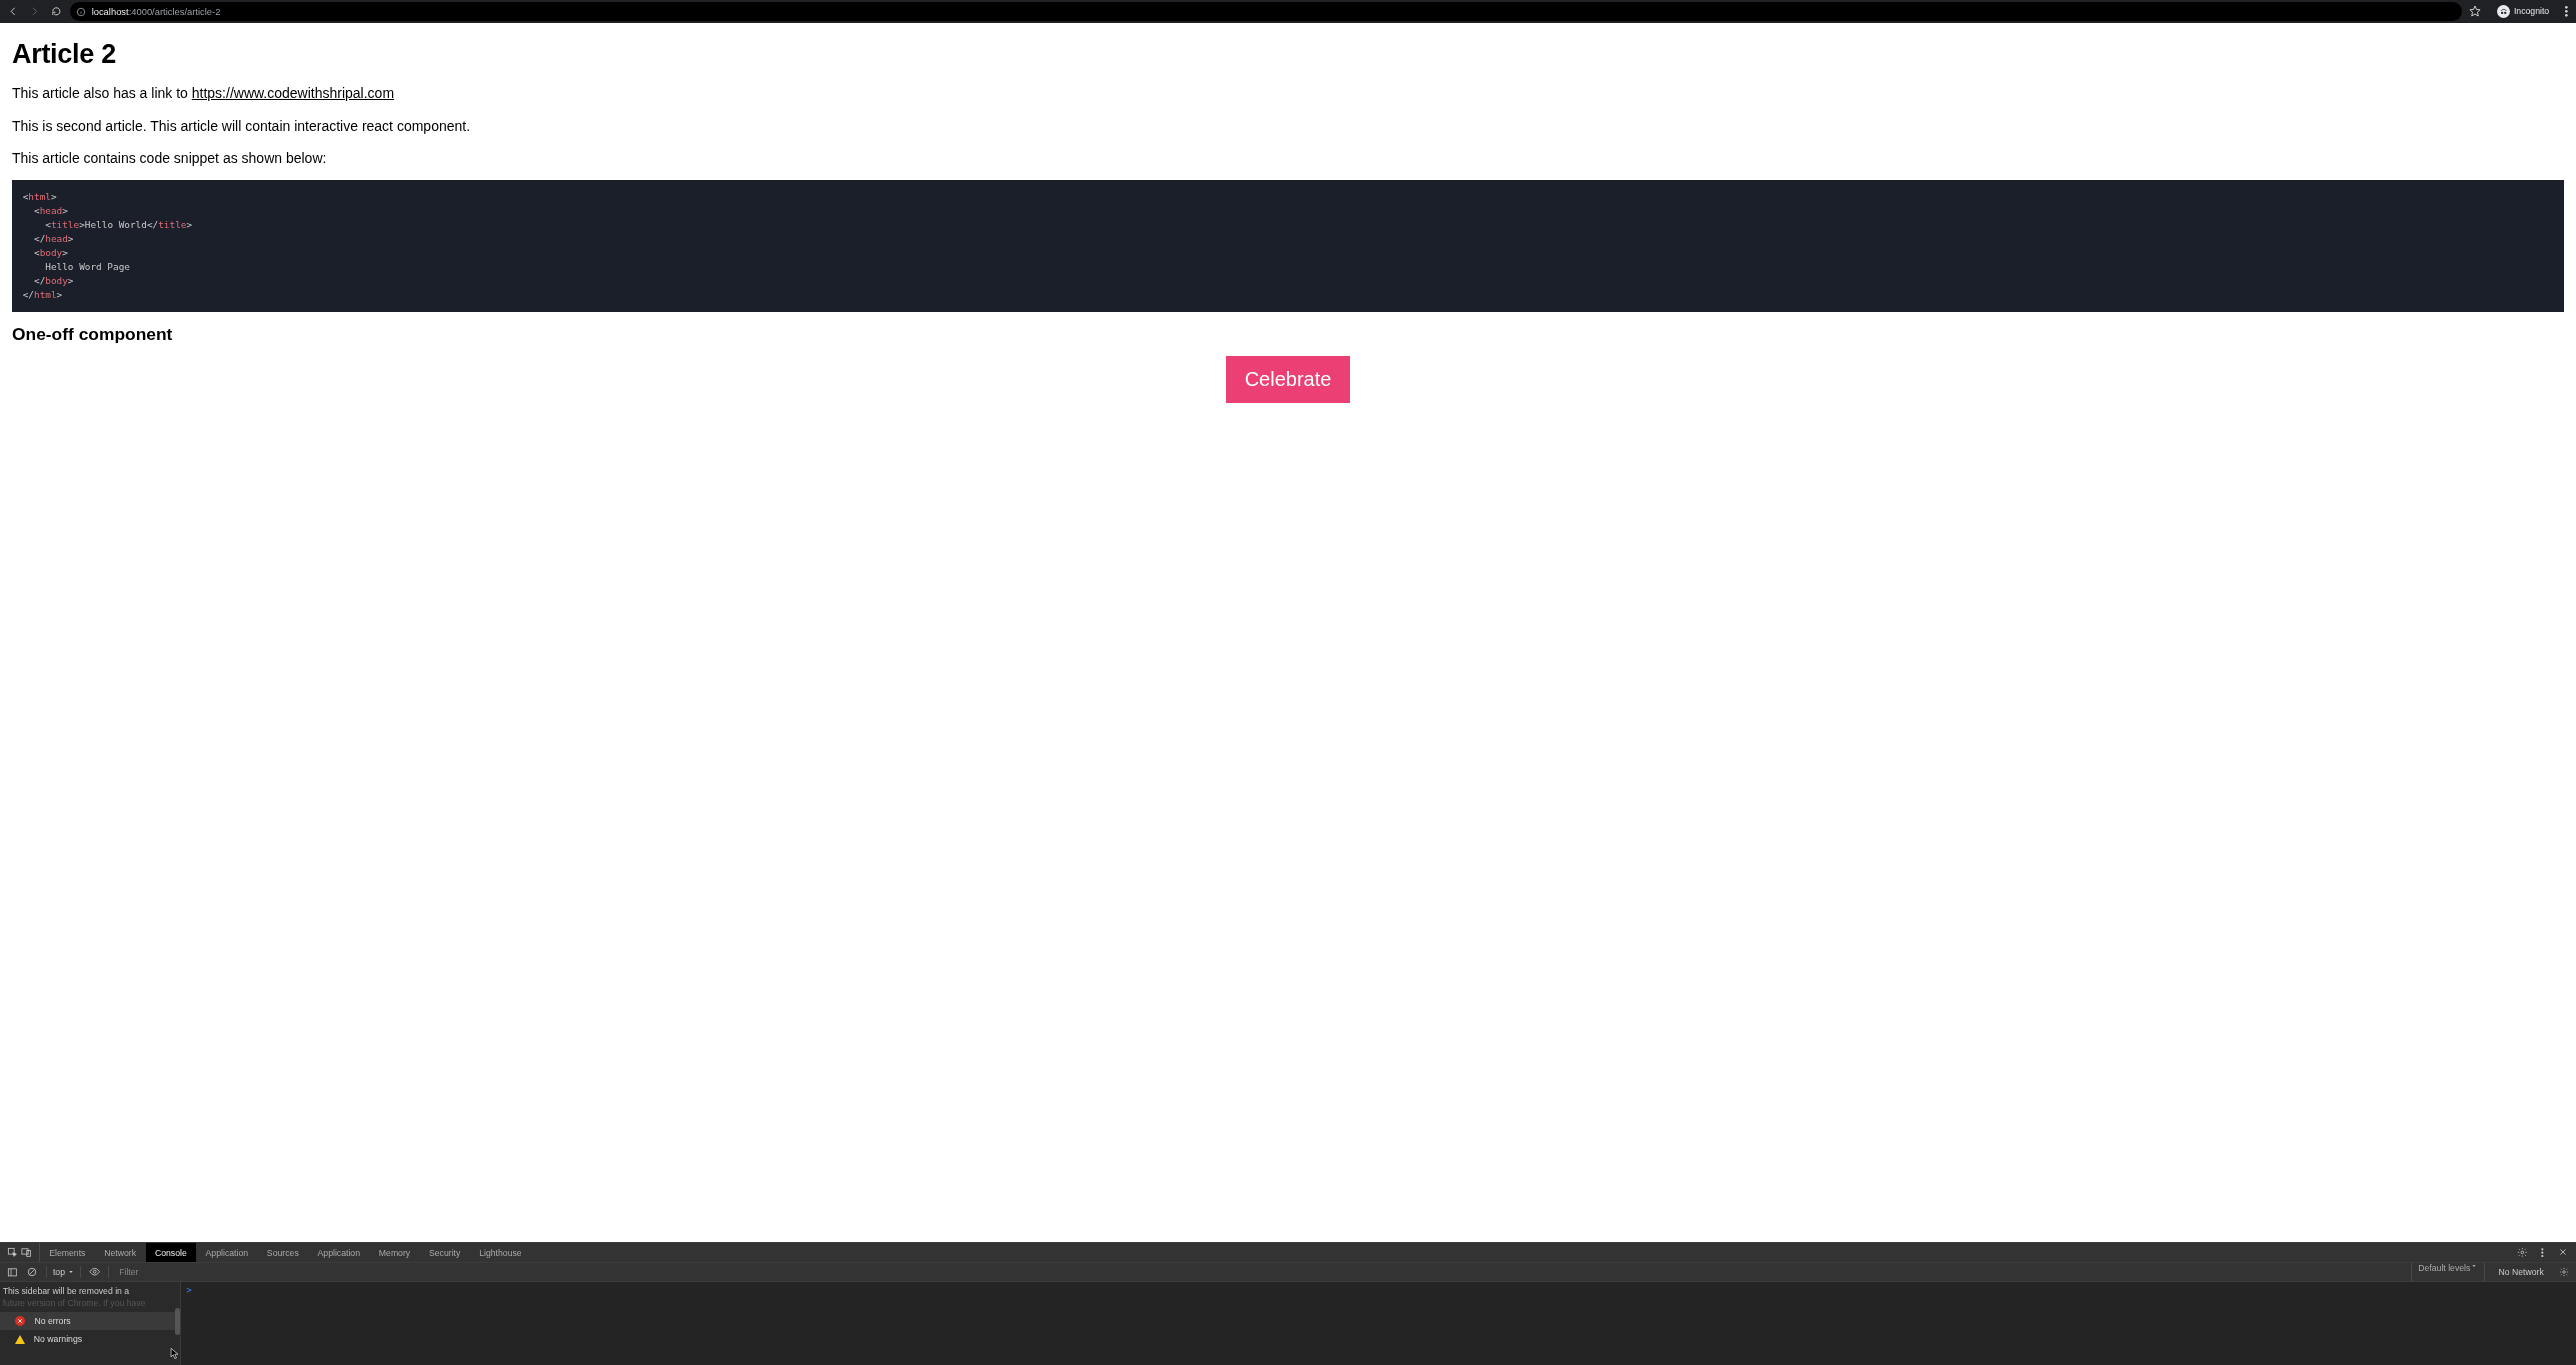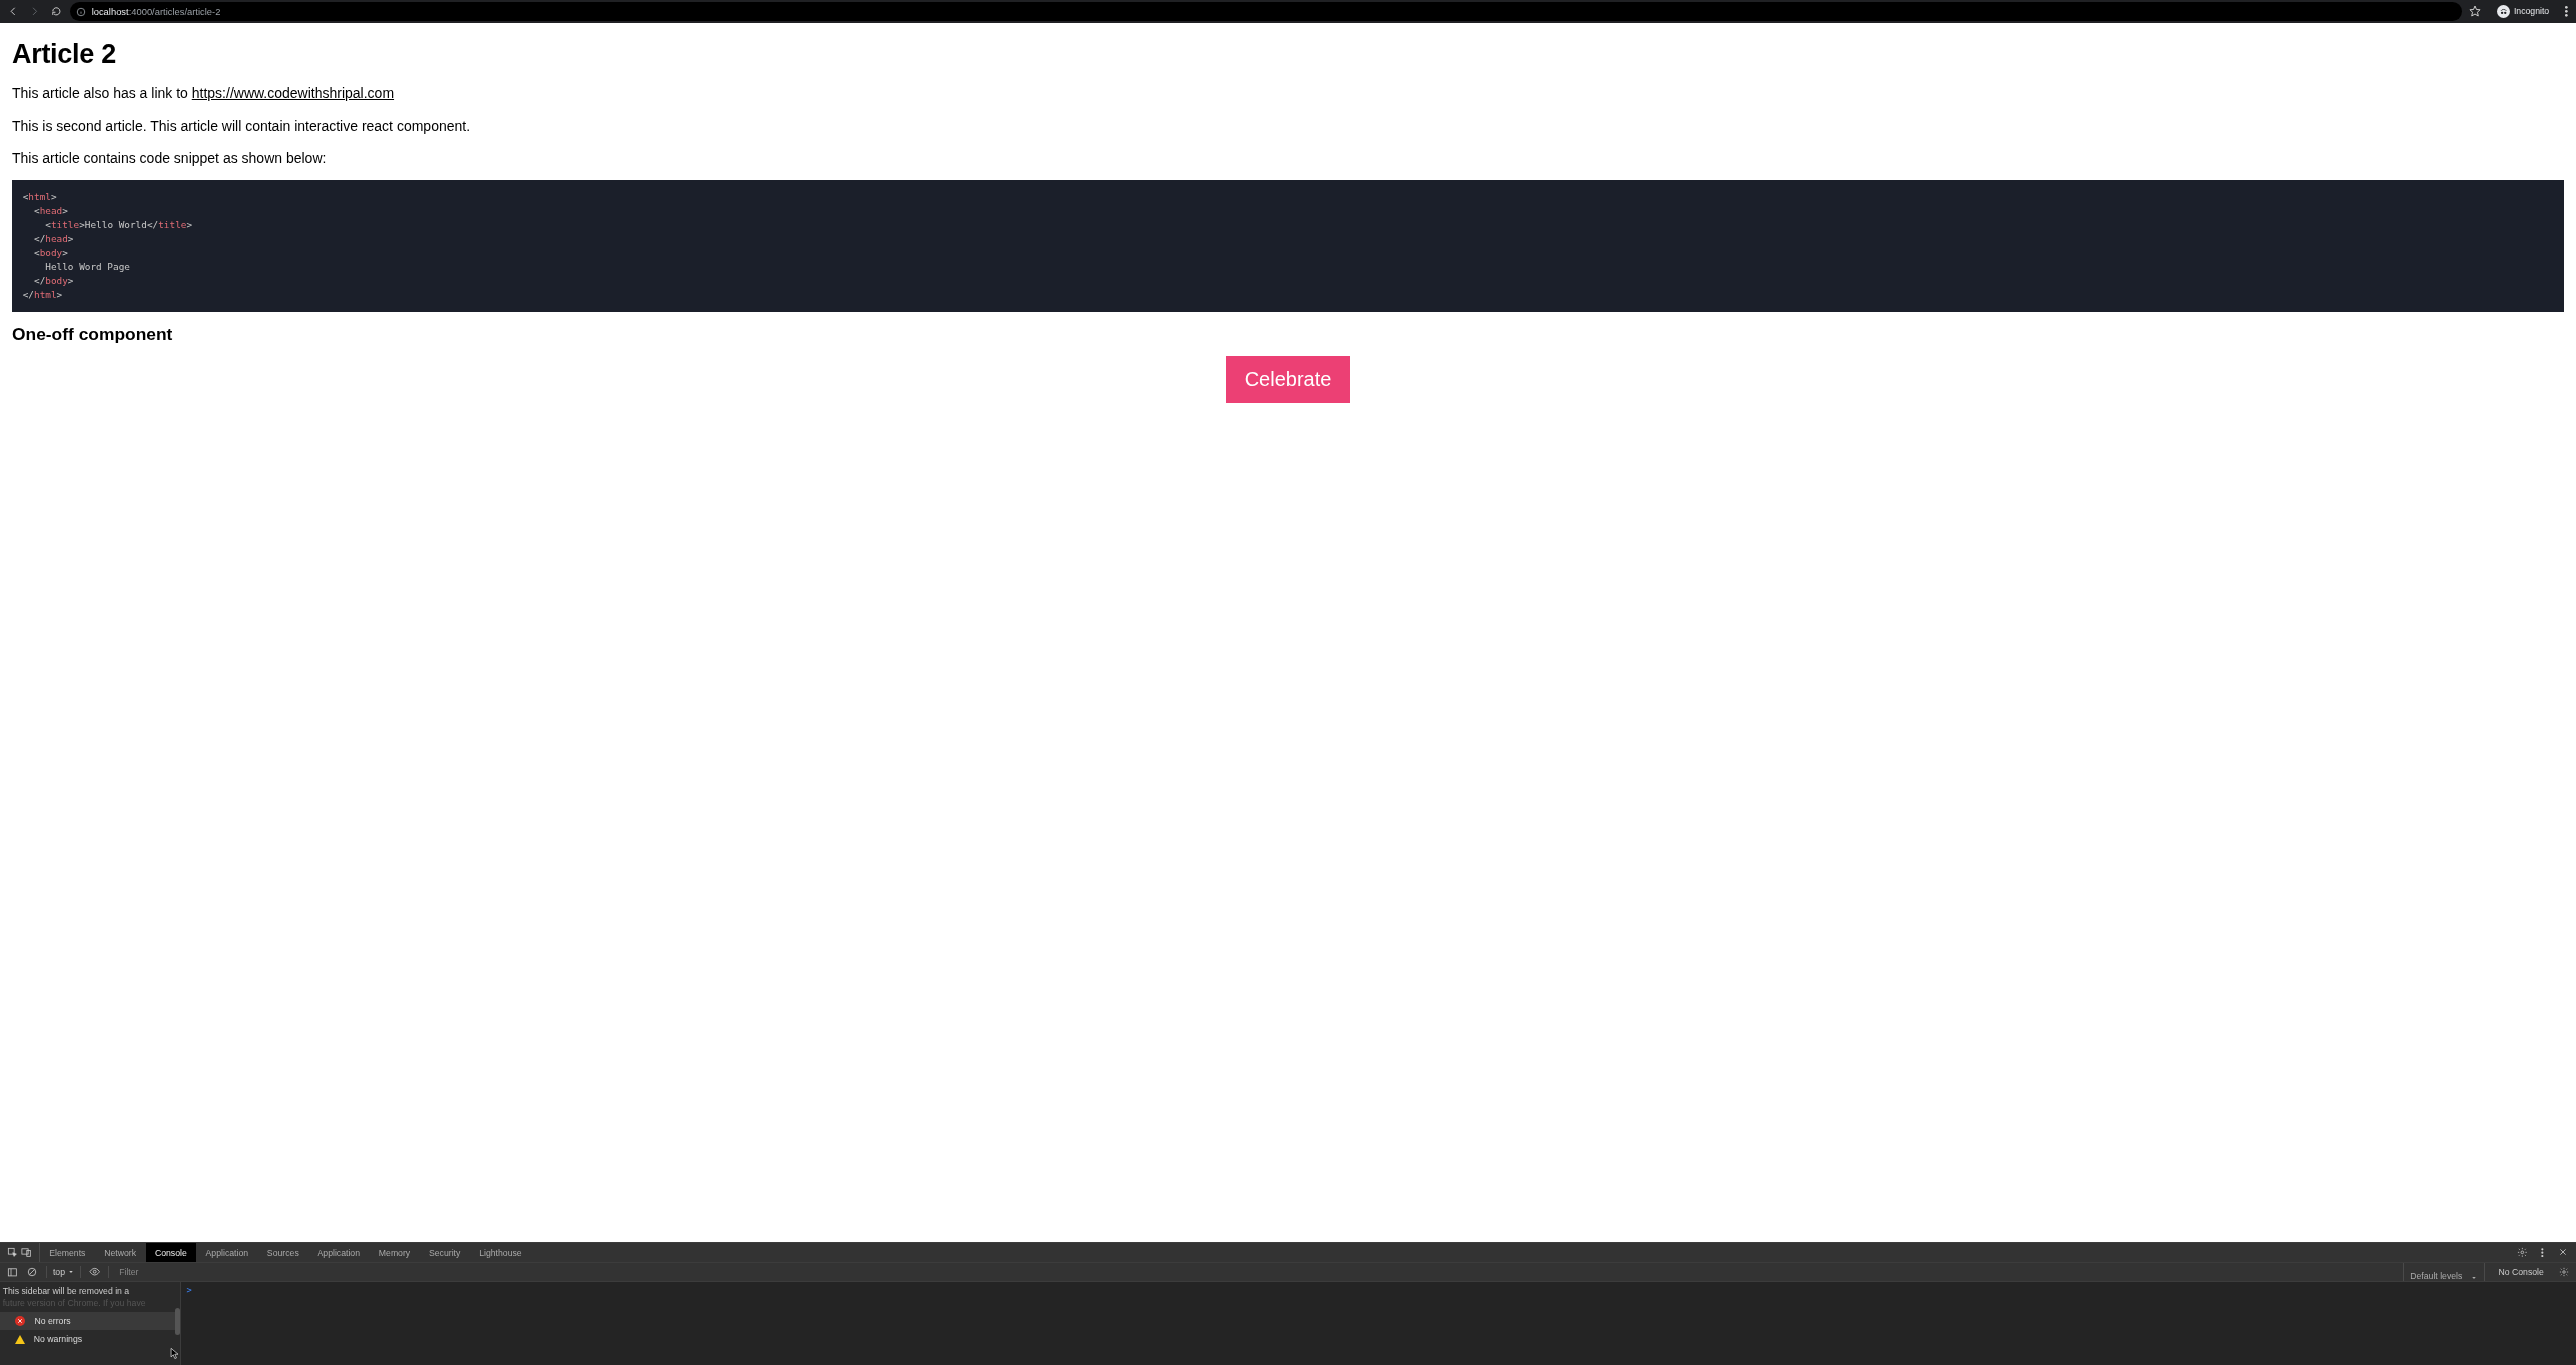--- a/index.html
+++ b/index.html
@@ -134,21 +134,21 @@
   .dt-filter {
     flex: 1;
     background: transparent;
     border: none;
     outline: none;
     color: #ccc;
     font-size: 8.7px;
     padding: 2.7px 4px;
   }
   .dt-filter::placeholder { color: #888; }
-  .dt-levels { color:#aaa; padding:0 6.7px; border-left:0.7px solid #4a4a4a; border-right:0.7px solid #4a4a4a; height:100%; display:flex; align-items:flex-end; gap:9px; cursor:pointer;}
+  .dt-levels { color:#aaa; padding:0 6.7px; border-left:0.7px solid #4a4a4a; border-right:0.7px solid #4a4a4a; height:100%; display:flex; align-items:flex-start; gap:1px; cursor:pointer;}
   .dt-issues { color:#ccc; padding:0 6.7px; }
 
   .dt-body { flex:1; display:flex; min-height: 0; }
   .dt-sidebar {
     width: 181px;
     background: #2a2a2a;
     border-right: 0.7px solid #3c3c3c;
     display: flex;
     flex-direction: column;
     position: relative;
@@ -360,21 +360,21 @@
         </svg>
     </div>
     <div class="sep"></div>
     <input class="dt-filter" placeholder="Filter" style="">
     <div class="dt-levels">
       <span>Default levels</span>
       <svg width="6" height="6" viewBox="0 0 24 24" fill="currentColor">
           <path d="M5 8l7 8 7-8z"></path>
         </svg>
     </div>
-    <div class="dt-issues">No Console</div>
+    <div class="dt-issues">No Network</div>
     <div class="dt-ico">
       <svg width="10" height="10" viewBox="0 0 24 24" fill="none" stroke="currentColor" stroke-width="1.8">
           <circle cx="12" cy="12" r="3"></circle>
           <path d="M12 2v3M12 19v3M4.2 4.2l2.1 2.1M17.7 17.7l2.1 2.1M2 12h3M19 12h3M4.2 19.8l2.1-2.1M17.7 6.3l2.1-2.1"></path>
         </svg>
     </div>
   </div>
 
   <div class="dt-body">
     <div class="dt-sidebar">

